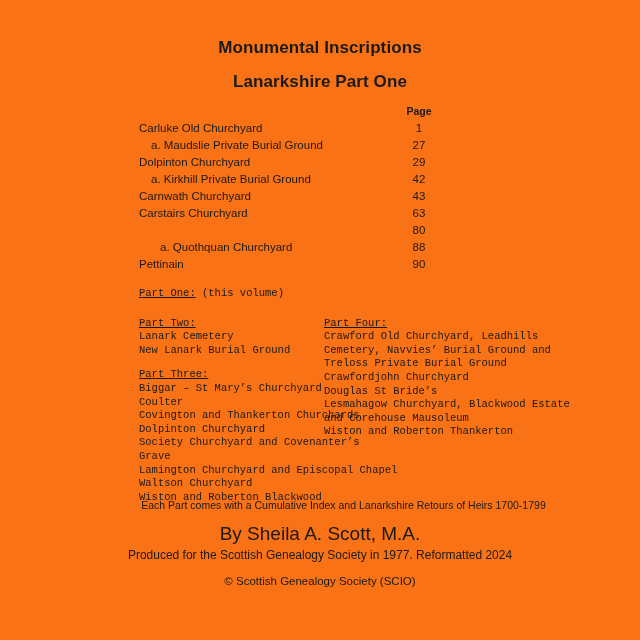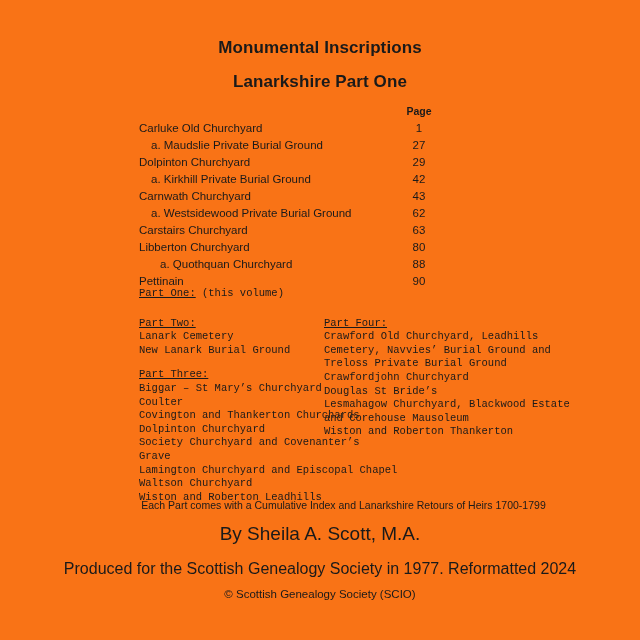--- a/index.html
+++ b/index.html
@@ -126,23 +126,23 @@
     font-size: 10.5px;
     line-height: 14px;
     padding-left: 47px;
   }
   .byline {
     font-size: 19px;
     line-height: 20px;
     margin-top: 12px;
   }
   .produced {
-    font-size: 16px;
+    font-size: 12px;
     line-height: 17px;
-    margin-top: 16px;
+    margin-top: 3px;
   }
   .copyright {
     font-size: 11.5px;
     line-height: 16px;
     margin-top: 9px;
   }
 </style>
 </head>
 <body>
 
@@ -157,23 +157,22 @@
     <div class="toc-row toc-head">
       <span class="toc-label"></span>
       <span class="toc-page">Page</span>
     </div>
     <div id="toc-rows">
         <div class="toc-row"><span class="toc-label">Carluke Old Churchyard</span><span class="toc-page">1</span></div>
         <div class="toc-row indent1"><span class="toc-label">a.   Maudslie Private Burial Ground</span><span class="toc-page">27</span></div>
         <div class="toc-row"><span class="toc-label">Dolpinton Churchyard</span><span class="toc-page">29</span></div>
         <div class="toc-row indent1"><span class="toc-label">a.  Kirkhill Private Burial Ground</span><span class="toc-page">42</span></div>
         <div class="toc-row"><span class="toc-label">Carnwath Churchyard</span><span class="toc-page">43</span></div>
-        <div class="toc-row indent1"><span class="toc-label">a.  Westsidewood Private Burial Ground</span><span class="toc-page">62</span></div>
         <div class="toc-row"><span class="toc-label">Carstairs Churchyard</span><span class="toc-page">63</span></div>
-        <div class="toc-row"><span class="toc-label">Libberton Churchyard</span><span class="toc-page">80</span></div>
+        <div class="toc-row"><span class="toc-page">80</span></div>
         <div class="toc-row indent2"><span class="toc-label">a.  Quothquan Churchyard</span><span class="toc-page">88</span></div>
         <div class="toc-row"><span class="toc-label">Pettinain</span><span class="toc-page">90</span></div>
       </div>
   </div>
 
   <div class="parts">
     <div class="part-line this-volume">
       <span class="part-heading">Part One:</span><span> (this volume)</span>
     </div>
 
@@ -188,21 +187,21 @@
         <div class="part-heading">Part Three:</div>
         <div id="part-three-items">
             <div class="part-line">Biggar – St Mary’s Churchyard</div>
             <div class="part-line">Coulter</div>
             <div class="part-line">Covington and Thankerton Churchards</div>
             <div class="part-line">Dolpinton Churchyard</div>
             <div class="part-line">Society Churchyard and Covenanter’s</div>
             <div class="part-line">Grave</div>
             <div class="part-line">Lamington Churchyard and Episcopal Chapel</div>
             <div class="part-line">Waltson Churchyard</div>
-            <div class="part-line">Wiston and Roberton Leadhills</div>
+            <div class="part-line">Wiston and Roberton Blackwood</div>
           </div>
       </div>
       <div class="col-right">
         <div class="part-heading">Part Four:</div>
         <div id="part-four-items">
             <div class="part-line">Crawford Old Churchyard, Leadhills</div>
             <div class="part-line">Cemetery, Navvies’ Burial Ground and</div>
             <div class="part-line">Treloss Private Burial Ground</div>
             <div class="part-line">Crawfordjohn Churchyard</div>
             <div class="part-line">Douglas St Bride’s</div>

